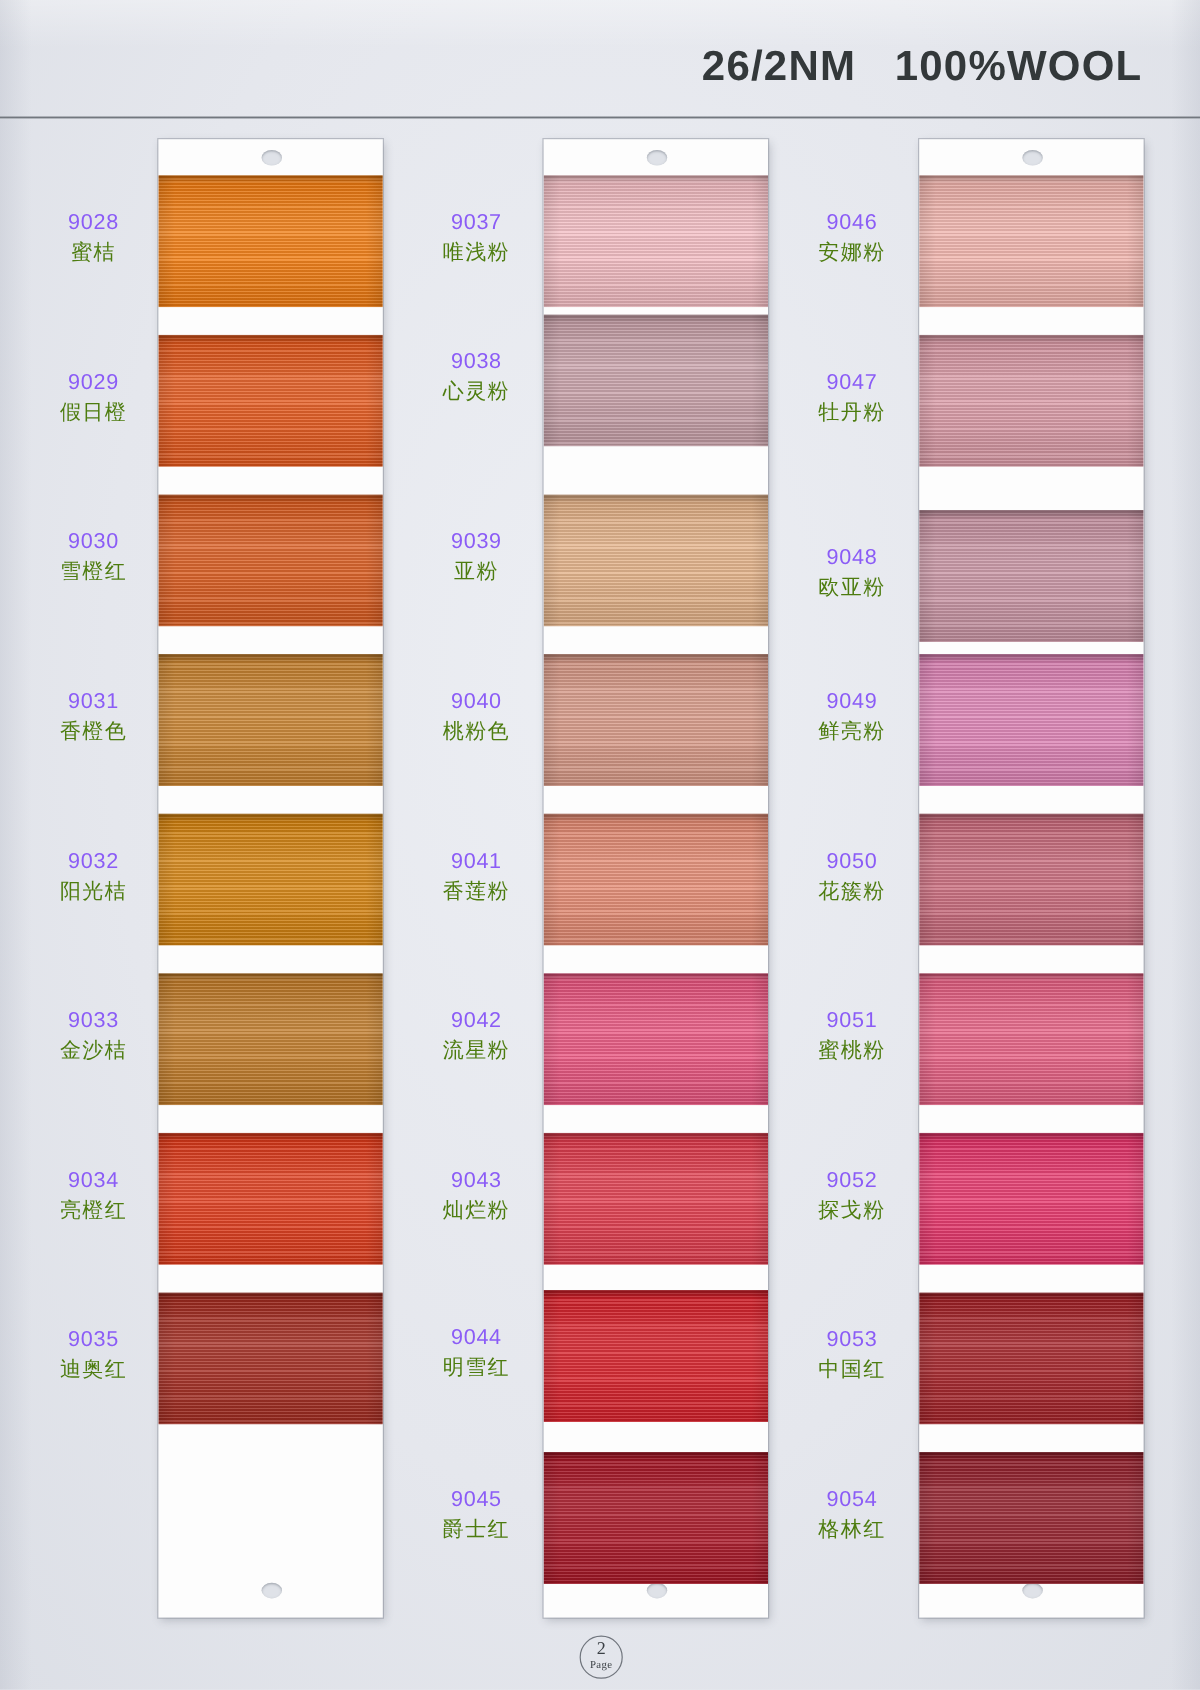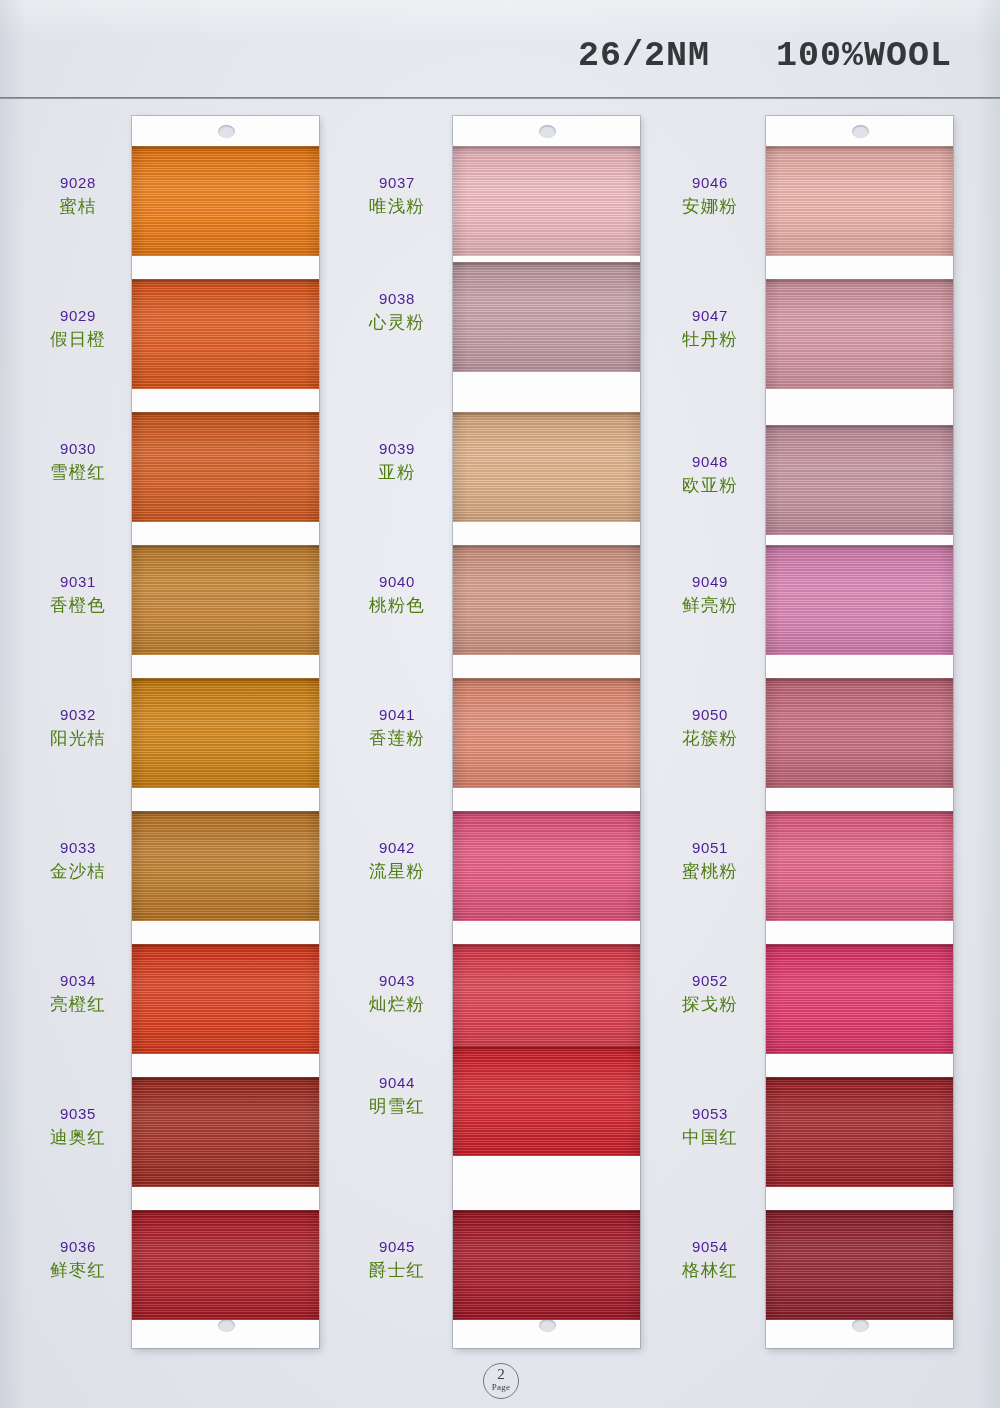--- a/index.html
+++ b/index.html
@@ -36,21 +36,21 @@
   
   .header {
     position: absolute;
     left: 0; right: 0; top: 0;
     height: 97px;
   }
   .header-title {
     position: absolute;
     right: 48px;
     top: 36px;
-    font-family: Liberation Mono, monospace;
+    font-family: Liberation Sans, sans-serif;
     font-weight: bold;
     font-size: 35px;
     letter-spacing: 1px;
     color: #33383a;
     white-space: pre;
   }
   .header-rule {
     position: absolute;
     left: 0; right: 0;
     top: 97px;
@@ -114,23 +114,23 @@
     position: absolute;
     left: 0;
     top: 38px;
     width: 100px;
     text-align: center;
     color: #2c3033;
     line-height: 1.45;
   }
   .col-1 .swatch-label, .col-2 .swatch-label { width: 104px; }
   .swatch-code {
-    font-size: 15px;
+    font-size: 18px;
     letter-spacing: .6px;
-    color: #4c1d95;
+    color: #8b5cf6;
   }
   .swatch-name {
     font-size: 17.5px;
     letter-spacing: 1.2px;
     color: #4d7c0f;
   }
 
   
   .yarn {
     position: absolute;
@@ -288,29 +288,20 @@
       </div>
       <div class="swatch-row" style="top: 957px;">
         <div class="swatch-label">
           <div class="swatch-code">9035</div>
           <div class="swatch-name">迪奥红</div>
         </div>
         <div class="yarn">
           <div class="yarn-fill" style="background: rgb(163, 43, 32);"></div>
         </div>
       </div>
-      <div class="swatch-row" style="top: 1090px;">
-        <div class="swatch-label">
-          <div class="swatch-code">9036</div>
-          <div class="swatch-name">鲜枣红</div>
-        </div>
-        <div class="yarn">
-          <div class="yarn-fill" style="background: rgb(176, 26, 36);"></div>
-        </div>
-      </div>
     </div>
     <div class="column col-1">
       <div class="card">
         <div class="hole top"></div>
         <div class="hole bot"></div>
       </div>
       <div class="swatch-row" style="top: 26px;">
         <div class="swatch-label">
           <div class="swatch-code">9037</div>
           <div class="swatch-name">唯浅粉</div>
@@ -366,21 +357,21 @@
       </div>
       <div class="swatch-row" style="top: 824px;">
         <div class="swatch-label">
           <div class="swatch-code">9043</div>
           <div class="swatch-name">灿烂粉</div>
         </div>
         <div class="yarn">
           <div class="yarn-fill" style="background: rgb(223, 58, 75);"></div>
         </div>
       </div>
-      <div class="swatch-row" style="top: 926px;">
+      <div class="swatch-row" style="top: 955px;">
         <div class="swatch-label">
           <div class="swatch-code">9044</div>
           <div class="swatch-name">明雪红</div>
         </div>
         <div class="yarn">
           <div class="yarn-fill" style="background: rgb(214, 31, 41);"></div>
         </div>
       </div>
       <div class="swatch-row" style="top: 1090px;">
         <div class="swatch-label">

